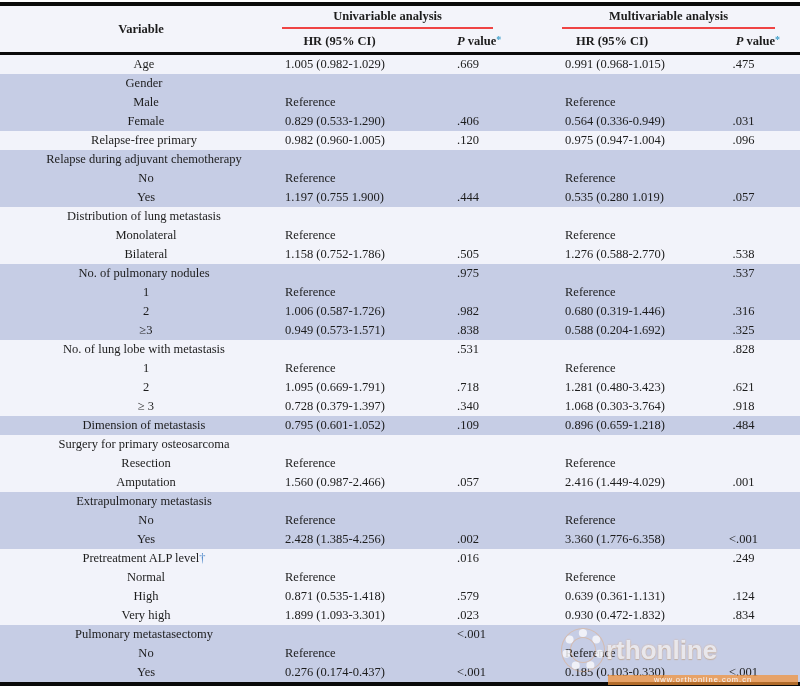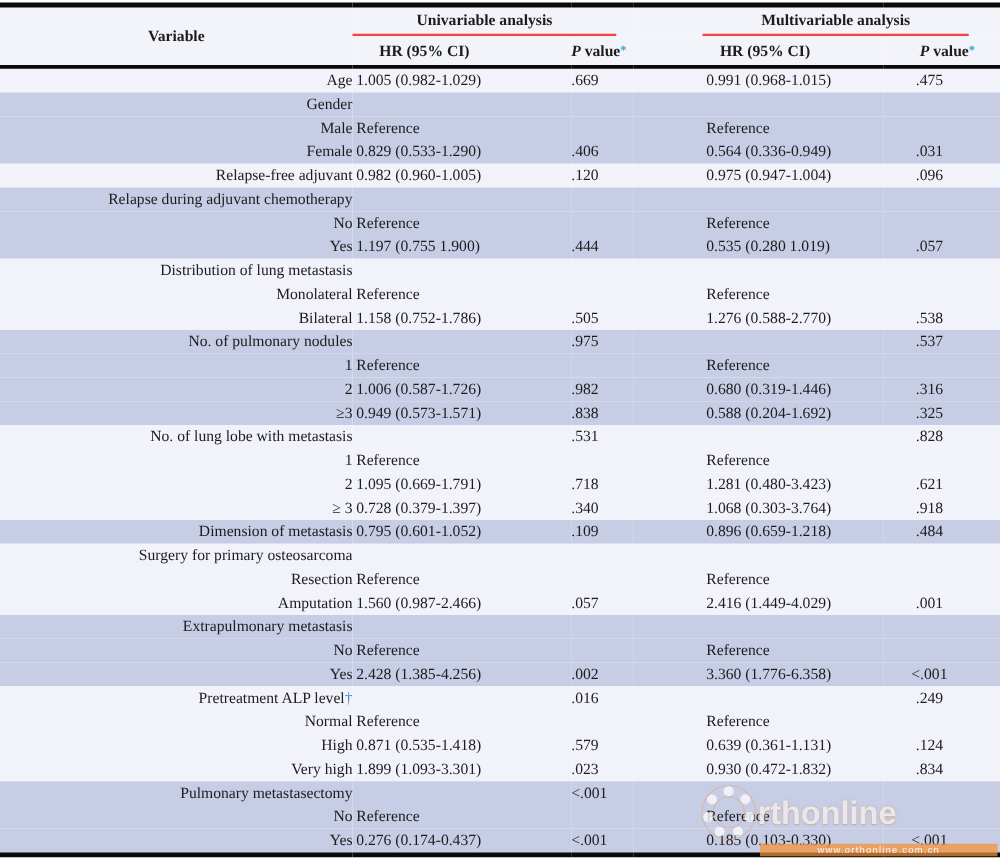--- a/index.html
+++ b/index.html
@@ -44,21 +44,21 @@
   th.grp-multi .grp-rule{margin-left:55px;margin-right:25px;}
   th.hr1-hdr{text-align:center;padding-right:60px;}
   th.hr2-hdr{text-align:center;padding-left:55px;padding-right:45px;}
   th.p1-hdr{text-align:right;padding-right:14px;}
   th.p2-hdr{text-align:right;padding-right:20px;}
   .p-ital{font-style:italic;}
   .star{color:#3f9fca;font-size:10px;vertical-align:2px;}
   .dagger{color:#4d87c9;}
   tbody td{background:#f2f3fa;}
   tbody tr.blue td{background:#c6cde5;}
-  td.lab{padding-left:6px;text-align:right;}
+  td.lab{padding-left:6px;text-align:center;}
   td.lab.ind{padding-left:10px;}
   td.hr1{text-align:left;padding-left:3px;margin-top:11px;}
   td.p1{text-align:left;padding-right:14px;}
   td.hr2{text-align:left;padding-left:58px;}
   td.p2{text-align:center;padding-right:20px;}
   
   .wm{
     position:absolute;right:2px;bottom:0;width:236px;height:58px;
     pointer-events:none;opacity:.85;z-index:5;
   }
@@ -137,21 +137,21 @@
           <td class="p2"></td>
         </tr>
         <tr class="blue">
           <td class="lab ind">Female</td>
           <td class="hr1">0.829 (0.533-1.290)</td>
           <td class="p1">.406</td>
           <td class="hr2">0.564 (0.336-0.949)</td>
           <td class="p2">.031</td>
         </tr>
         <tr class="white">
-          <td class="lab">Relapse-free adjuvant</td>
+          <td class="lab">Relapse-free primary</td>
           <td class="hr1">0.982 (0.960-1.005)</td>
           <td class="p1">.120</td>
           <td class="hr2">0.975 (0.947-1.004)</td>
           <td class="p2">.096</td>
         </tr>
         <tr class="blue">
           <td class="lab">Relapse during adjuvant chemotherapy</td>
           <td class="hr1"></td>
           <td class="p1"></td>
           <td class="hr2"></td>

